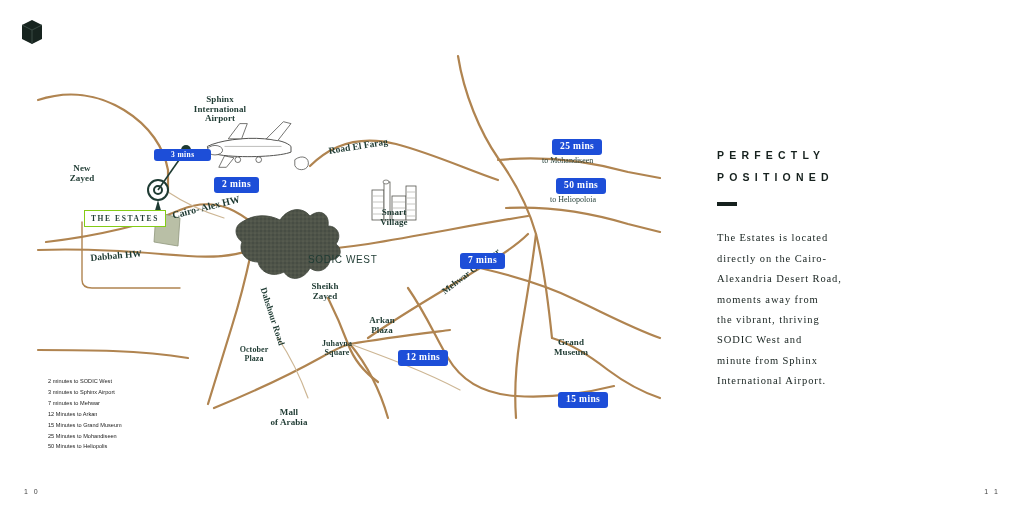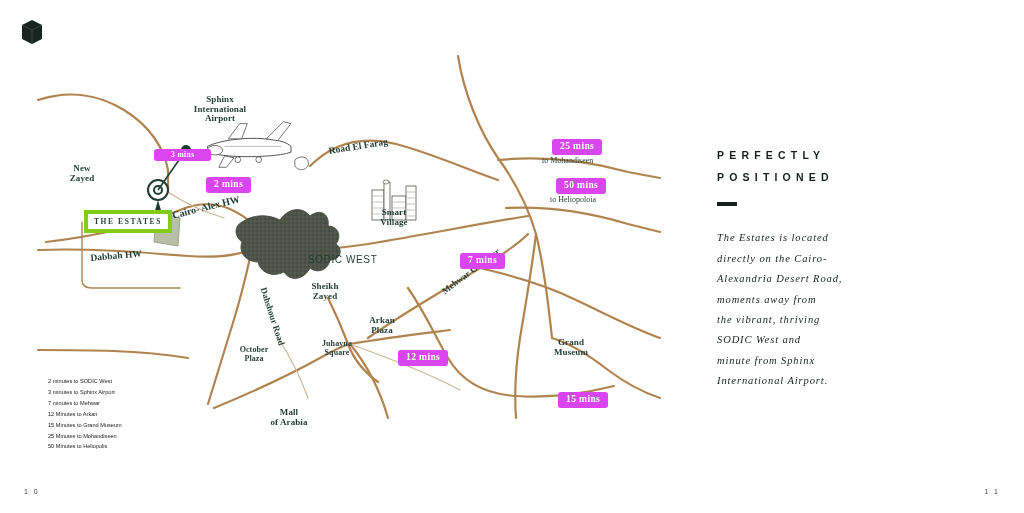--- a/index.html
+++ b/index.html
@@ -44,21 +44,21 @@
     font-family:"Liberation Sans", sans-serif;
     font-size:10px;
     letter-spacing:.6px;
     color:#1f3b33;
     white-space:nowrap;
   }
 
   
   .badge{
     position:absolute;
-    background:#d946ef;
+    background:#1d4ed8;
     color:#ffffff;
     font-family:"Liberation Serif", serif;
     font-size:9.5px;
     font-weight:700;
     letter-spacing:.4px;
     border-radius:3px;
     padding:3px 8px 3px 8px;
     white-space:nowrap;
     line-height:1;
   }
@@ -68,21 +68,21 @@
     font-family:"Liberation Serif", serif;
     font-size:8px;
     font-weight:400;
     color:#1f3b33;
     white-space:nowrap;
   }
 
   
   .estates-box{
     position:absolute;
-    border:4px solid #84cc16;
+    border:1px solid #84cc16;
     background:#fff;
     padding:3px 6px;
     font-family:"Liberation Serif", serif;
     font-size:7.5px;
     font-weight:700;
     letter-spacing:1.6px;
     color:#1f3b33;
     white-space:nowrap;
   }
 
@@ -105,21 +105,20 @@
     letter-spacing:5.2px;
     color:#16211e;
     line-height:2.1;
     white-space:nowrap;
   }
   .rule{
     width:20px;height:4px;background:#16211e;margin-top:14px;margin-bottom:22px;
   }
   .body-copy{
     font-family:"Liberation Serif", serif;
-    font-style:italic;
     font-size:10.5px;
     color:#16211e;
     line-height:1.95;
     letter-spacing:.9px;
     white-space:pre-line;
   }
 
   
   .pgnum{
     position:absolute;bottom:18px;
@@ -292,21 +291,21 @@
     <div class="road-label" style="left:62px;top:215px;font-size:9.5px;transform:rotate(-5deg);transform-origin:0 0;">Dabbah HW</div>
 
     <div class="road-label" style="left:300px;top:108px;font-size:9.5px;transform:rotate(-9deg);transform-origin:0 0;">Road El Farag</div>
 
     <div class="road-label" style="left:240px;top:248px;font-size:9px;transform:rotate(72deg);transform-origin:0 0;">Dahshour Road</div>
 
     <div class="road-label" style="left:412px;top:250px;font-size:9px;transform:rotate(-37deg);transform-origin:0 0;">Mehwar Corridor</div>
 
     <div class="badge small" style="left:126px;top:111px;">3 mins</div>
 
-    <div class="badge" style="left:178px;top:139px;">2 mins</div>
+    <div class="badge" style="left:186px;top:139px;">2 mins</div>
 
     <div class="badge" style="left:524px;top:101px;">25 mins</div>
     <div class="badge-sub" style="left:514px;top:118px;">to Mohandiseen</div>
 
     <div class="badge" style="left:528px;top:140px;">50 mins</div>
     <div class="badge-sub" style="left:522px;top:157px;">to Heliopoloia</div>
 
     <div class="badge" style="left:432px;top:215px;">7 mins</div>
 
     <div class="badge" style="left:370px;top:312px;">12 mins</div>

